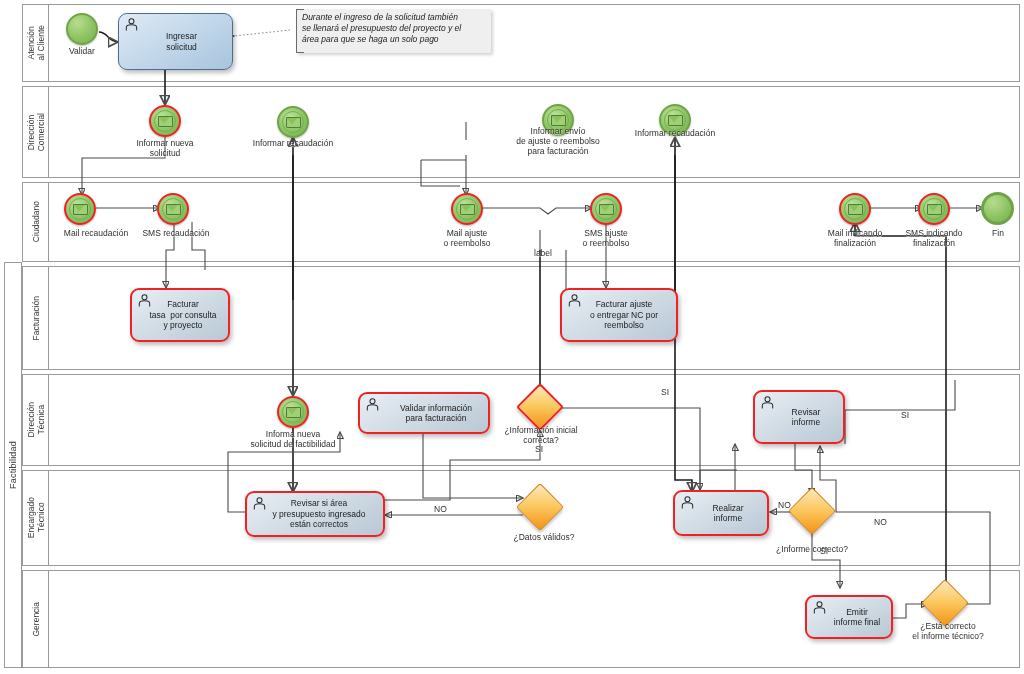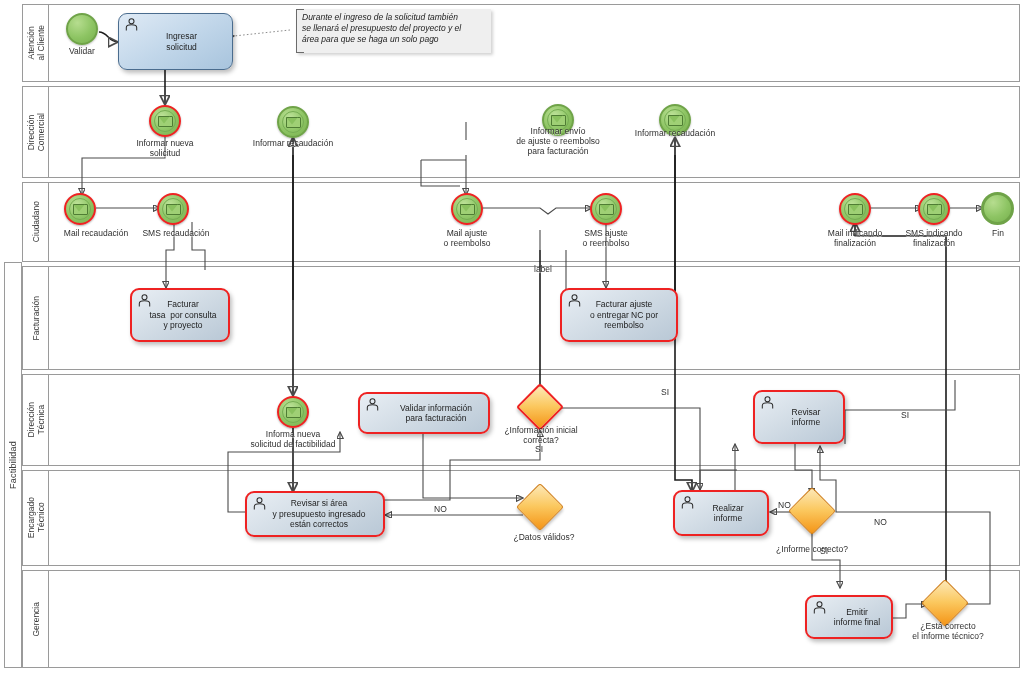--- a/index.html
+++ b/index.html
@@ -380,21 +380,21 @@
   <div class="gw plain" style="left:523px;top:490px;"></div>
   <div class="gw-label" style="left:494px;top:532px;width:100px;">¿Datos válidos?</div>
 
   <div class="gw plain" style="left:795px;top:494px;"></div>
   <div class="gw-label" style="left:762px;top:536px;width:100px;margin-top:8px;">¿Informe correcto?</div>
 
   <div class="gw plain" style="left:928px;top:586px;"></div>
   <div class="gw-label" style="left:898px;top:621px;width:100px;">¿Está correcto
 el informe técnico?</div>
 
-  <div class="flab" style="left:534px;top:264px;text-align:right;">label</div>
+  <div class="flab" style="left:534px;top:248px;text-align:right;">label</div>
   <div class="flab" style="left:661px;top:387px;">SI</div>
   <div class="flab" style="left:535px;top:444px;">SI</div>
   <div class="flab" style="left:434px;top:504px;">NO</div>
   <div class="flab" style="left:901px;top:410px;">SI</div>
   <div class="flab" style="left:778px;top:500px;">NO</div>
   <div class="flab" style="left:820px;top:546px;">SI</div>
   <div class="flab" style="left:874px;top:517px;">NO</div>
 
   <div class="anno" style="left:296px;top:9px;width:195px;height:44px;font-style:italic;">
     <div class="anno-txt">Durante el ingreso de la solicitud también

